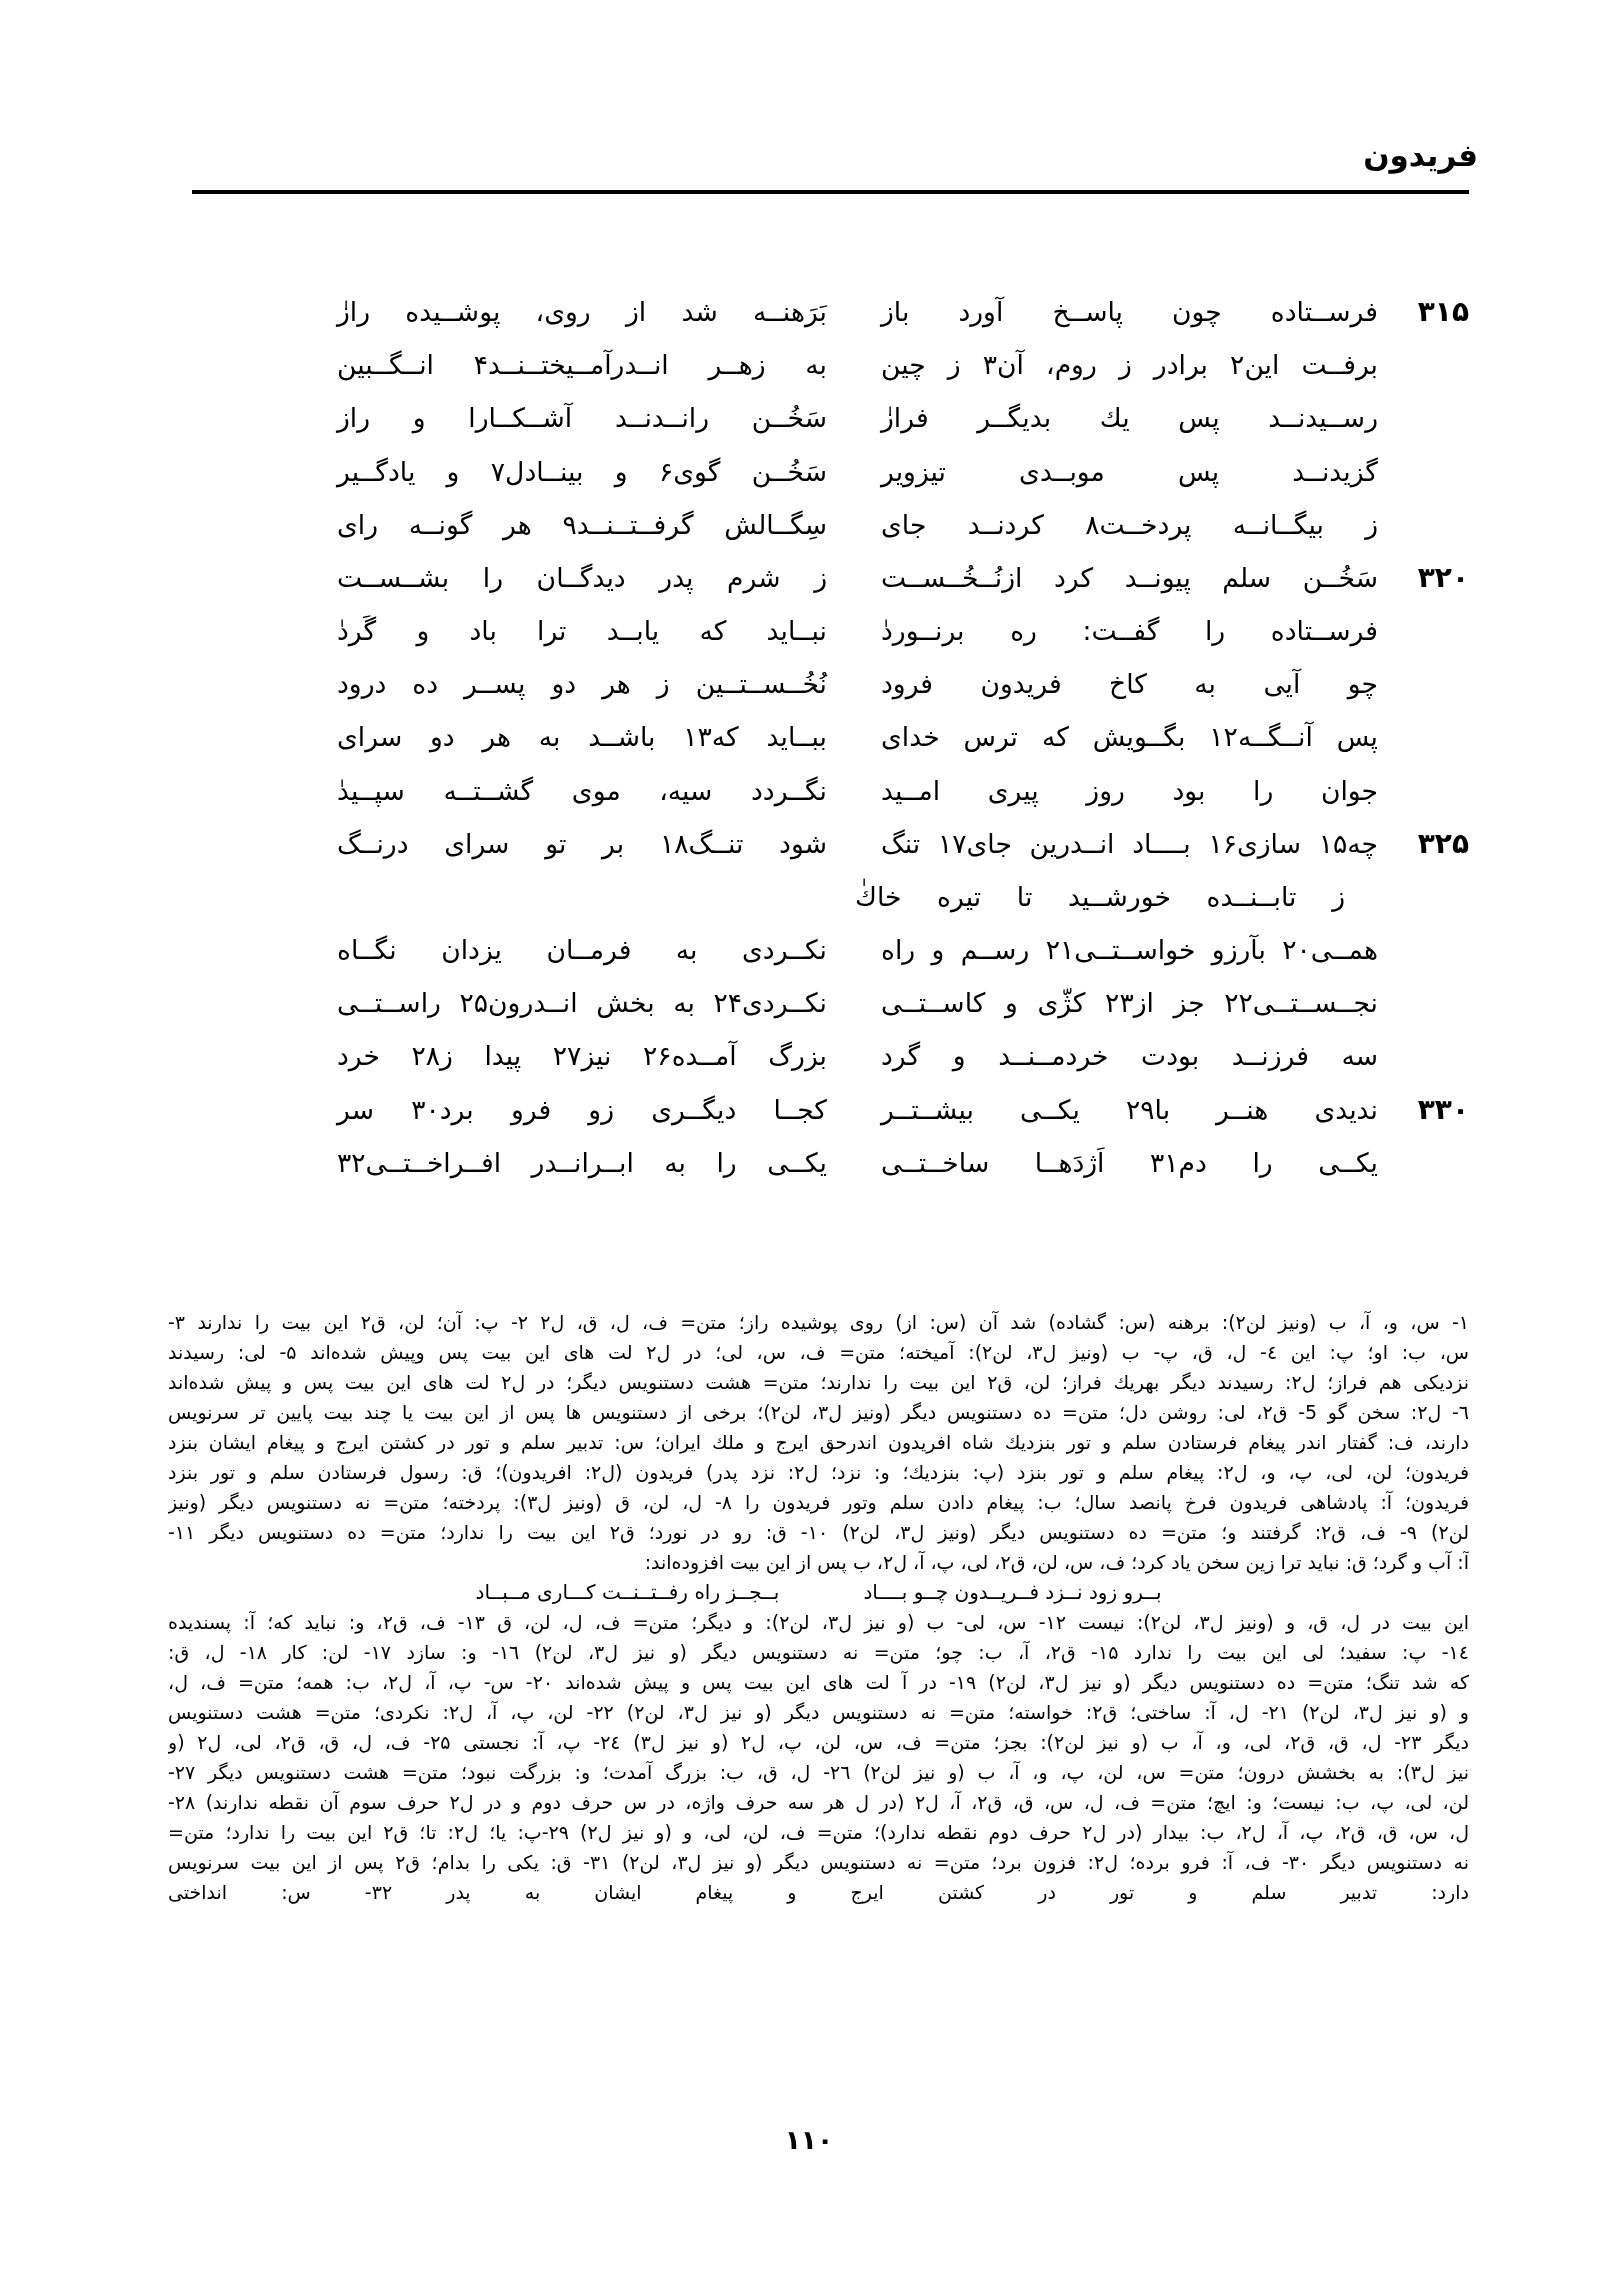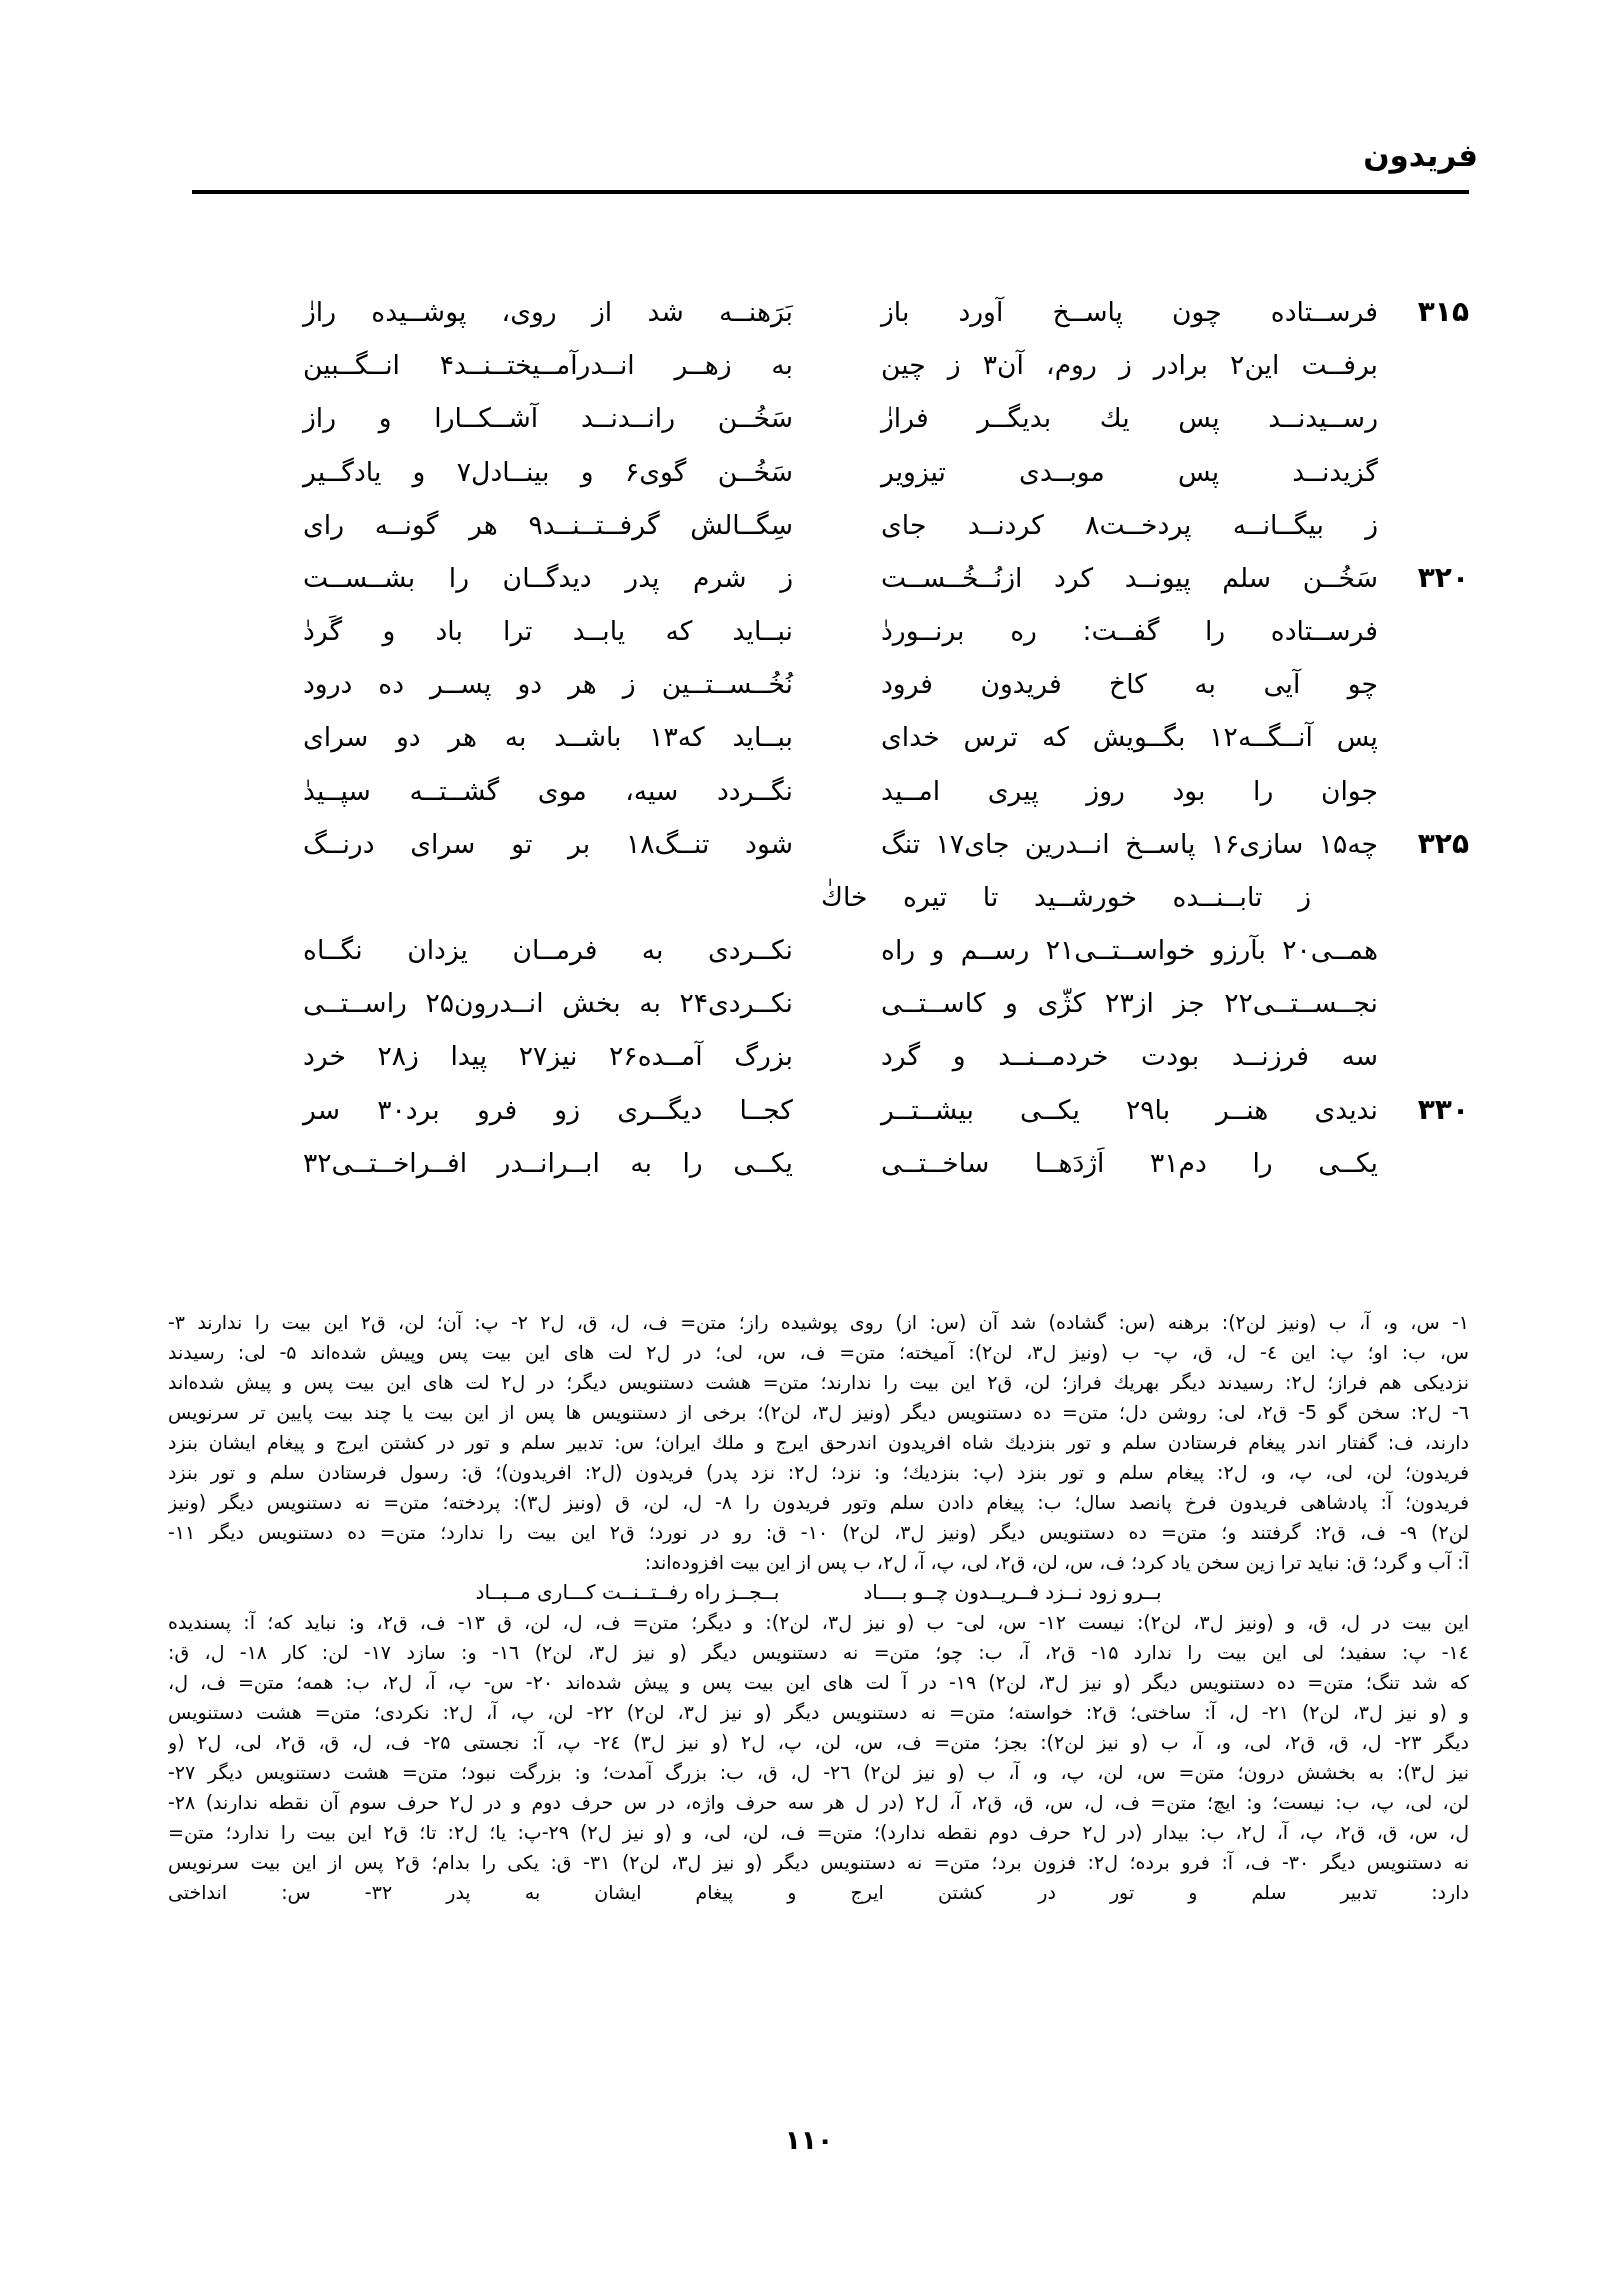--- a/index.html
+++ b/index.html
@@ -22,21 +22,21 @@
     display: flex; flex-direction: row; align-items: center;
     font-size: 26.6px; line-height: 49px;
   }
   .verse-num {
     width: 70px; text-align: right; font-size: 28px; font-weight: bold;
   }
   .hemistich {
     text-align: justify; text-align-last: justify; white-space: nowrap;
   }
   .hemi-1 { width: 497px; margin-right: 21px; }
-  .hemi-2 { width: 490px; margin-right: 88px; }
+  .hemi-2 { width: 490px; margin-right: 54px; }
   .notes {
     position: absolute; top: 1307px; left: 168px; width: 1301px;
     font-size: 19px; line-height: 30px; text-align: justify;
   }
   .note-line {
     display: block; white-space: nowrap; overflow: hidden; text-align: justify; text-align-last: justify;
     height: 30px;
   }
   .note-line.last { text-align-last: right; }
   .note-verse {
@@ -101,21 +101,21 @@
       <span class="hemistich hemi-1">پس آنــگــه۱۲ بگــویش که ترس خدای</span>
       <span class="hemistich hemi-2">ببــاید که۱۳ باشــد به هر دو سرای</span>
     </div>
     <div class="couplet" style="top:479px">
       <span class="verse-num"></span>
       <span class="hemistich hemi-1">جوان را بود روز پیری امــید</span>
       <span class="hemistich hemi-2">نگــردد سیه، موی گشــتــه سپــیدٰ</span>
     </div>
     <div class="couplet" style="top:532px">
       <span class="verse-num">۳۲۵</span>
-      <span class="hemistich hemi-1">چه۱۵ سازی۱۶ پاســخ انــدرین جای۱۷ تنگ</span>
+      <span class="hemistich hemi-1">چه۱۵ سازی۱۶ بــــاد انــدرین جای۱۷ تنگ</span>
       <span class="hemistich hemi-2">شود تنــگ۱۸ بر تو سرای درنــگ</span>
     </div>
     <div class="couplet" style="top:585px">
       <span class="verse-num"></span>
       <span class="hemistich hemi-2">ز تابــنــده خورشــید تا تیره خاكٰ</span>
     </div>
     <div class="couplet" style="top:638px">
       <span class="verse-num"></span>
       <span class="hemistich hemi-1">همــی۲۰ بآرزو خواســتــی۲۱ رســم و راه</span>
       <span class="hemistich hemi-2">نکــردی به فرمــان یزدان نگــاه</span>

